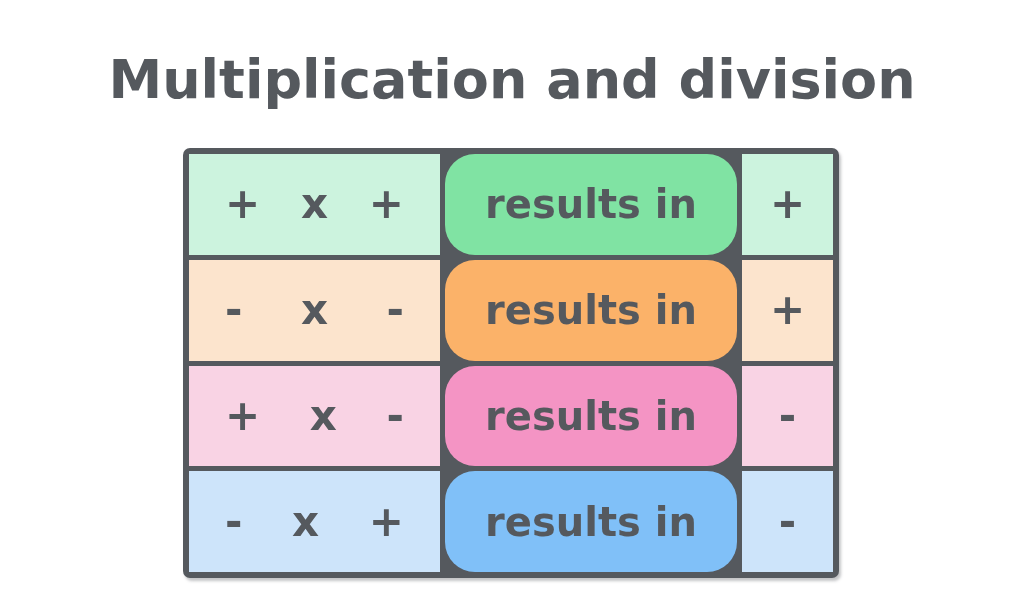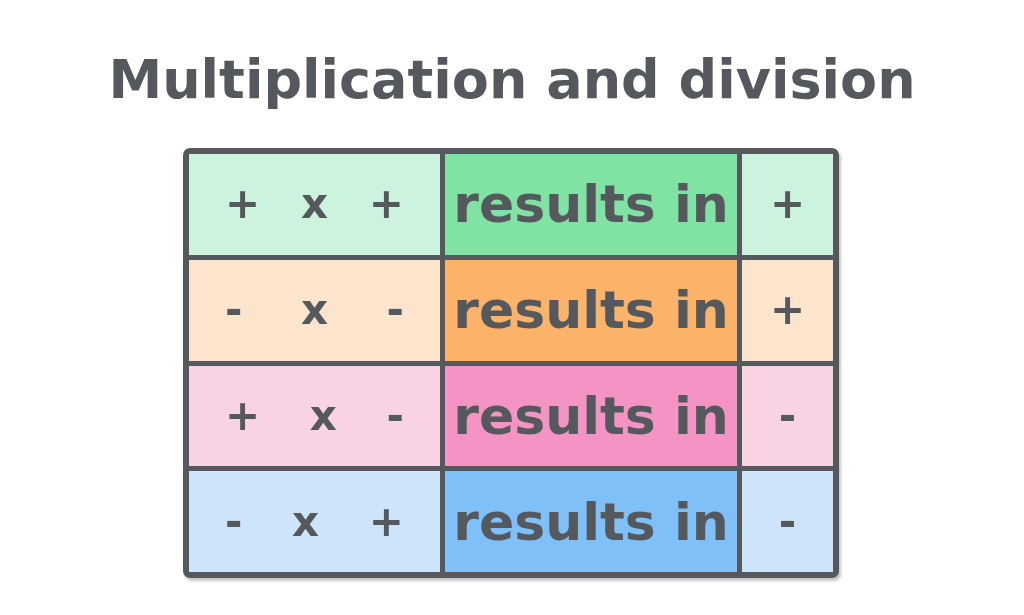--- a/index.html
+++ b/index.html
@@ -44,21 +44,22 @@
     justify-content: center;
     color: #55595e;
     font-weight: bold;
   }
   .cell.operands {
     justify-content: space-between;
     padding: 0 36px;
     font-size: 42px;
   }
   .cell.middle {
-    font-size: 52px;
+    font-size: 40px;
+    border-radius: 30px;
   }
   .cell.result {
     font-size: 42px;
   }
   .sym { line-height: 1; }
 </style>
 </head>
 <body>
 
 <div class="page">

